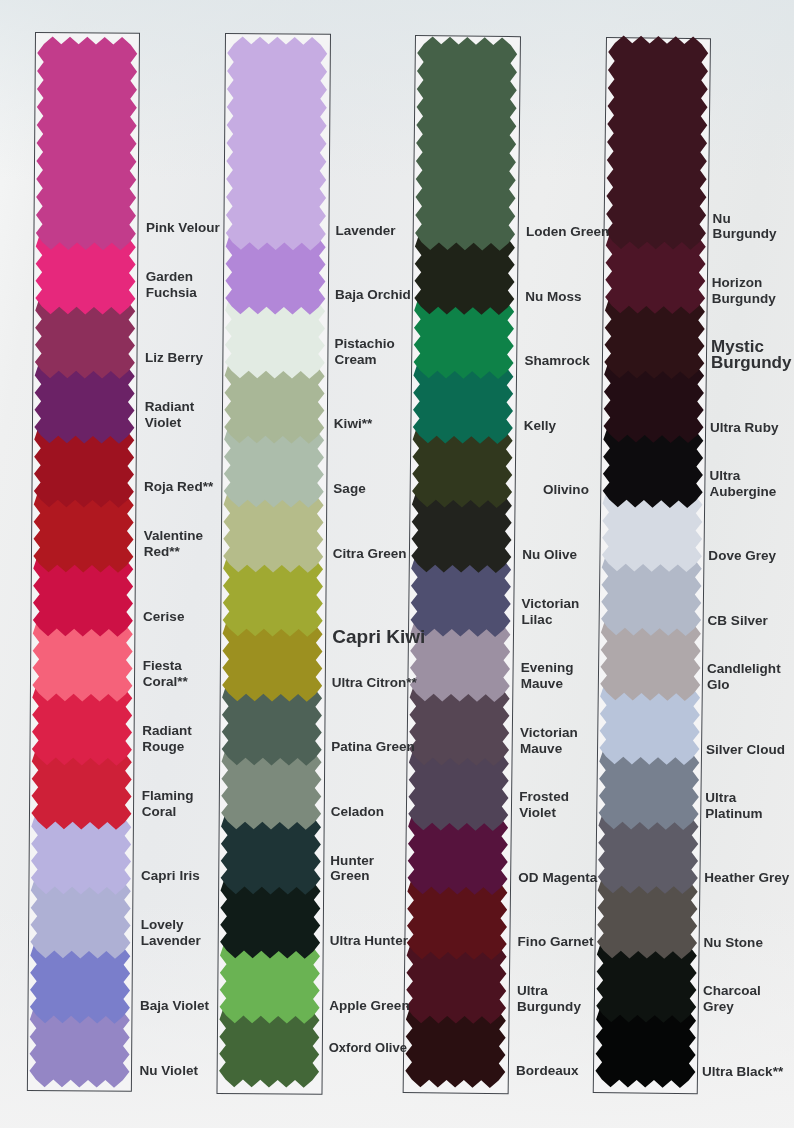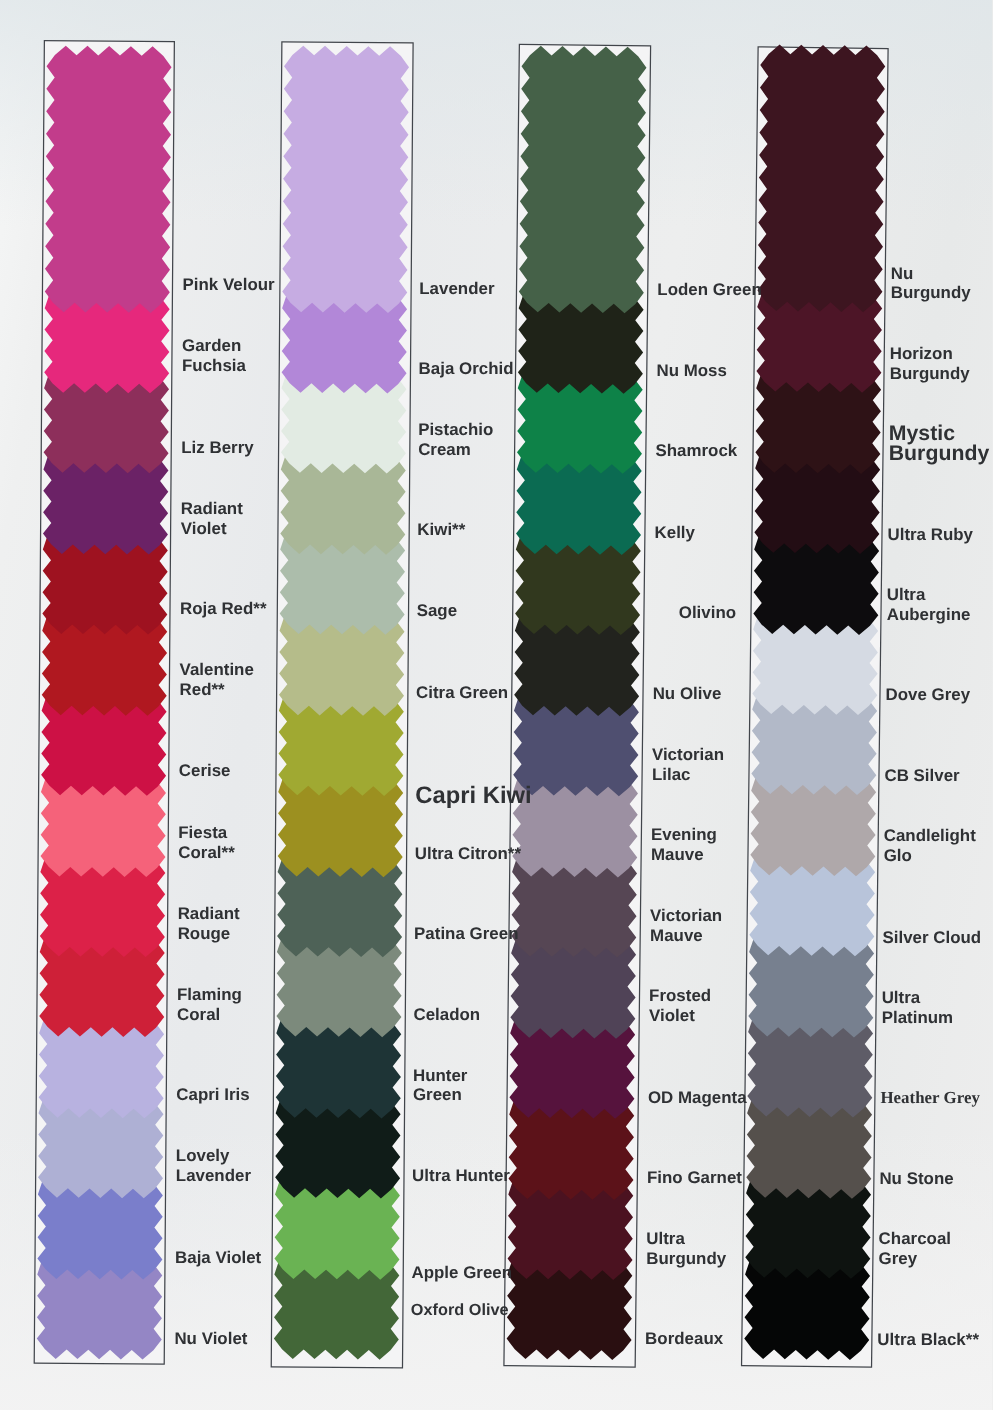--- a/index.html
+++ b/index.html
@@ -285,21 +285,21 @@
 <div class="lab" style="left:330.74px;top:803.89px;font-size:13.5px;line-height:15.90px;">
       <span>Celadon</span>
     </div>
 <div class="lab" style="left:330.35px;top:852.58px;font-size:13.5px;line-height:15.90px;">
       <span>Hunter</span>
       <span>Green</span>
     </div>
 <div class="lab" style="left:329.70px;top:933.07px;font-size:13.5px;line-height:15.90px;">
       <span>Ultra Hunter</span>
     </div>
-<div class="lab" style="left:329.18px;top:997.66px;font-size:13.5px;line-height:15.90px;margin-top:12px;">
+<div class="lab" style="left:329.18px;top:997.66px;font-size:13.5px;line-height:15.90px;">
       <span>Apple Green</span>
     </div>
 <div class="lab" style="left:328.66px;top:1040px;font-size:13px;line-height:15.90px;">
       <span>Oxford Olive</span>
     </div>
 <div class="lab" style="left:525.90px;top:224.28px;font-size:13.5px;line-height:15.90px;">
       <span>Loden Green</span>
     </div>
 <div class="lab" style="left:525.15px;top:288.82px;font-size:13.5px;line-height:15.90px;">
       <span>Nu Moss</span>
@@ -374,21 +374,21 @@
       <span>Candlelight</span>
       <span>Glo</span>
     </div>
 <div class="lab" style="left:705.94px;top:741.68px;font-size:13.5px;line-height:15.90px;">
       <span>Silver Cloud</span>
     </div>
 <div class="lab" style="left:705.33px;top:790.18px;font-size:13.5px;line-height:15.90px;">
       <span>Ultra</span>
       <span>Platinum</span>
     </div>
-<div class="lab" style="left:704.32px;top:870.48px;font-size:13.5px;line-height:15.90px;font-family:Liberation Serif, serif;">
+<div class="lab" style="left:704.32px;top:870.48px;font-size:13.5px;line-height:15.90px;">
       <span>Heather Grey</span>
     </div>
 <div class="lab" style="left:703.51px;top:934.88px;font-size:13.5px;line-height:15.90px;">
       <span>Nu Stone</span>
     </div>
 <div class="lab" style="left:702.90px;top:983.38px;font-size:13.5px;line-height:15.90px;">
       <span>Charcoal</span>
       <span>Grey</span>
     </div>
 <div class="lab" style="left:701.89px;top:1063.68px;font-size:13.5px;line-height:15.90px;">

